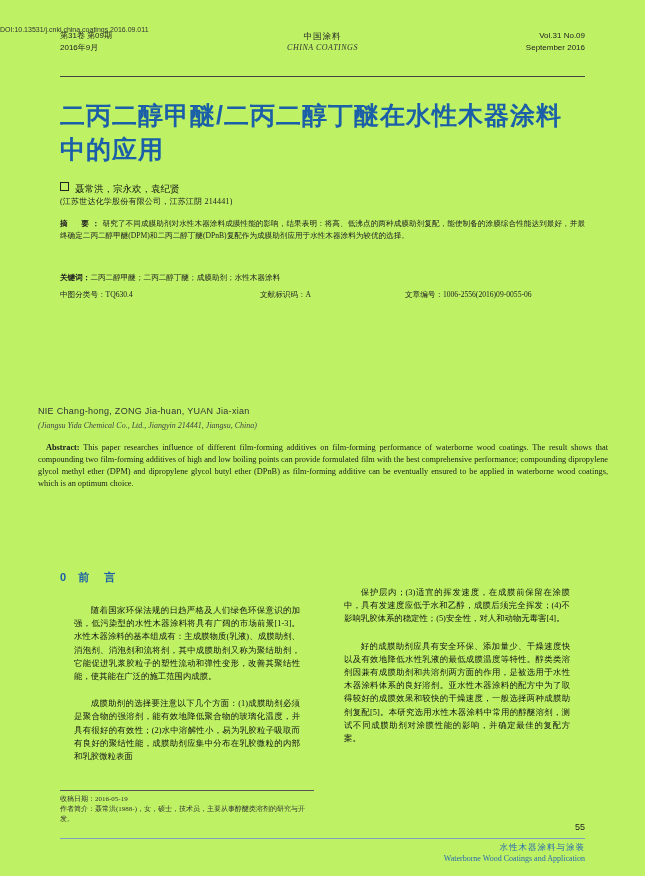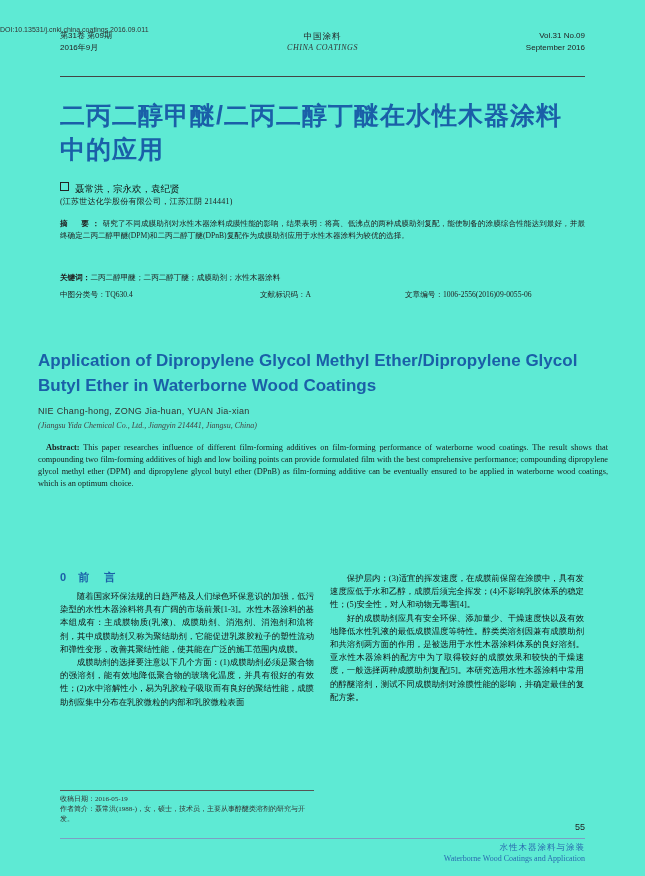--- a/index.html
+++ b/index.html
@@ -4,21 +4,21 @@
 <style>
   html, body {
     margin: 0;
     padding: 0;
     background: #cfcfcf;
   }
   .page {
     position: relative;
     width: 645px;
     height: 876px;
-    background: #5eead4;
+    background: #bef264;
     margin: 0 auto;
     overflow: hidden;
     font-family: "Liberation Serif", serif;
     color: #1a1a1a;
     box-sizing: border-box;
     padding-left: 40px;
   }
   
   .hdr {
     position: absolute;
@@ -213,21 +213,21 @@
   }
   .col {
     position: absolute;
     top: 590px;
     width: 254px;
     font-size: 8.4px;
     line-height: 13.2px;
     text-align: justify;
     color: #111;
   }
-  .col p { margin: 0; text-indent: 2em; }
+  .col p { margin: 14px; text-indent: 2em; }
   .col-left { left: 60px; }
   .col-right { left: 330px; top: 572px; }
   
   .foot {
     position: absolute;
     left: 60px;
     top: 790px;
     width: 254px;
     font-size: 7px;
     line-height: 10px;
@@ -303,21 +303,20 @@
   <div class="cn-kw">
     <span class="lbl">关键词：</span><span>二丙二醇甲醚；二丙二醇丁醚；成膜助剂；水性木器涂料</span>
   </div>
 
   <div class="cn-class">
     <span class="c1">中图分类号：TQ630.4</span>
     <span class="c2">文献标识码：A</span>
     <span class="c3">文章编号：1006-2556(2016)09-0055-06</span>
   </div>
 
-  <div class="en-title">Application of Dipropylene Glycol Methyl Ether/Dipropylene Glycol Butyl Ether in Waterborne Wood Coatings</div>
   <div class="en-authors">NIE Chang-hong, ZONG Jia-huan, YUAN Jia-xian</div>
   <div class="en-affil">(Jiangsu Yida Chemical Co., Ltd., Jiangyin 214441, Jiangsu, China)</div>
 
   <div class="en-abs">
     <b>Abstract:</b><span> This paper researches influence of different film-forming additives on film-forming performance of waterborne wood coatings. The result shows that compounding two film-forming additives of high and low boiling points can provide formulated film with the best comprehensive performance; compounding dipropylene glycol methyl ether (DPM) and dipropylene glycol butyl ether (DPnB) as film-forming additive can be eventually ensured to be applied in waterborne wood coatings, which is an optimum choice.</span>
   </div>
 
 
   <div class="sec-head">
     <span>0</span>&nbsp;&nbsp;<span>前　言</span>

